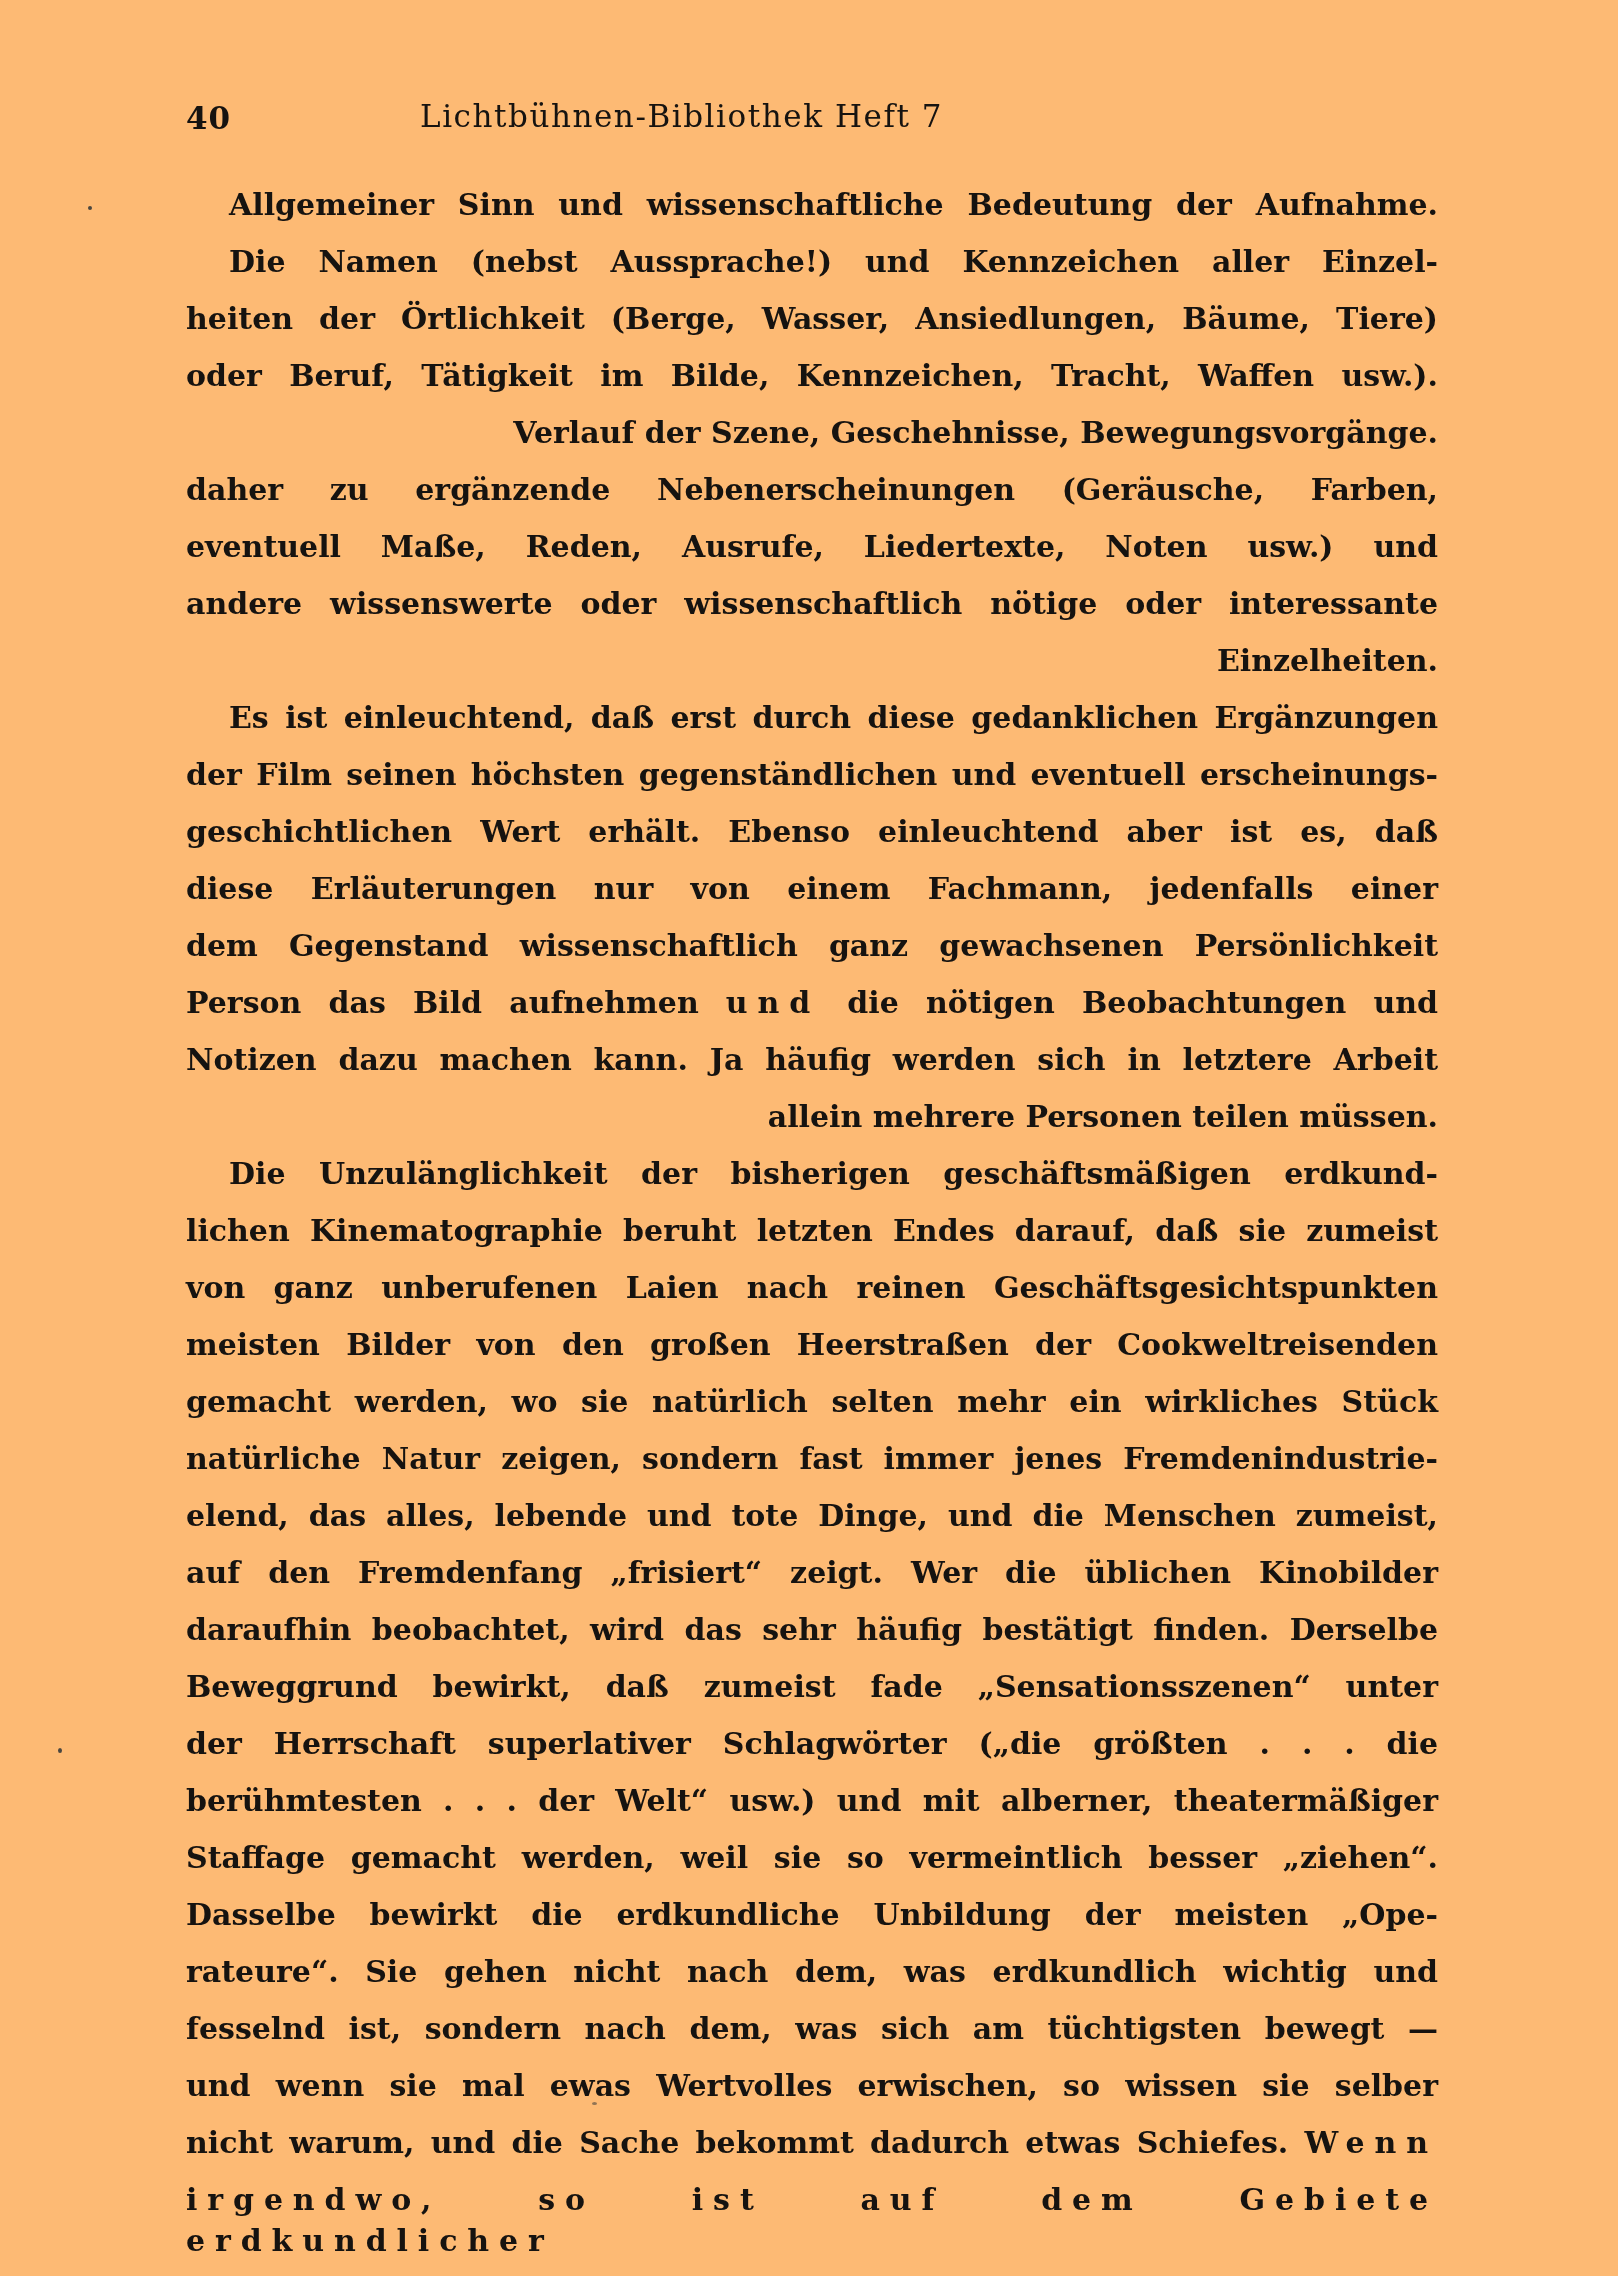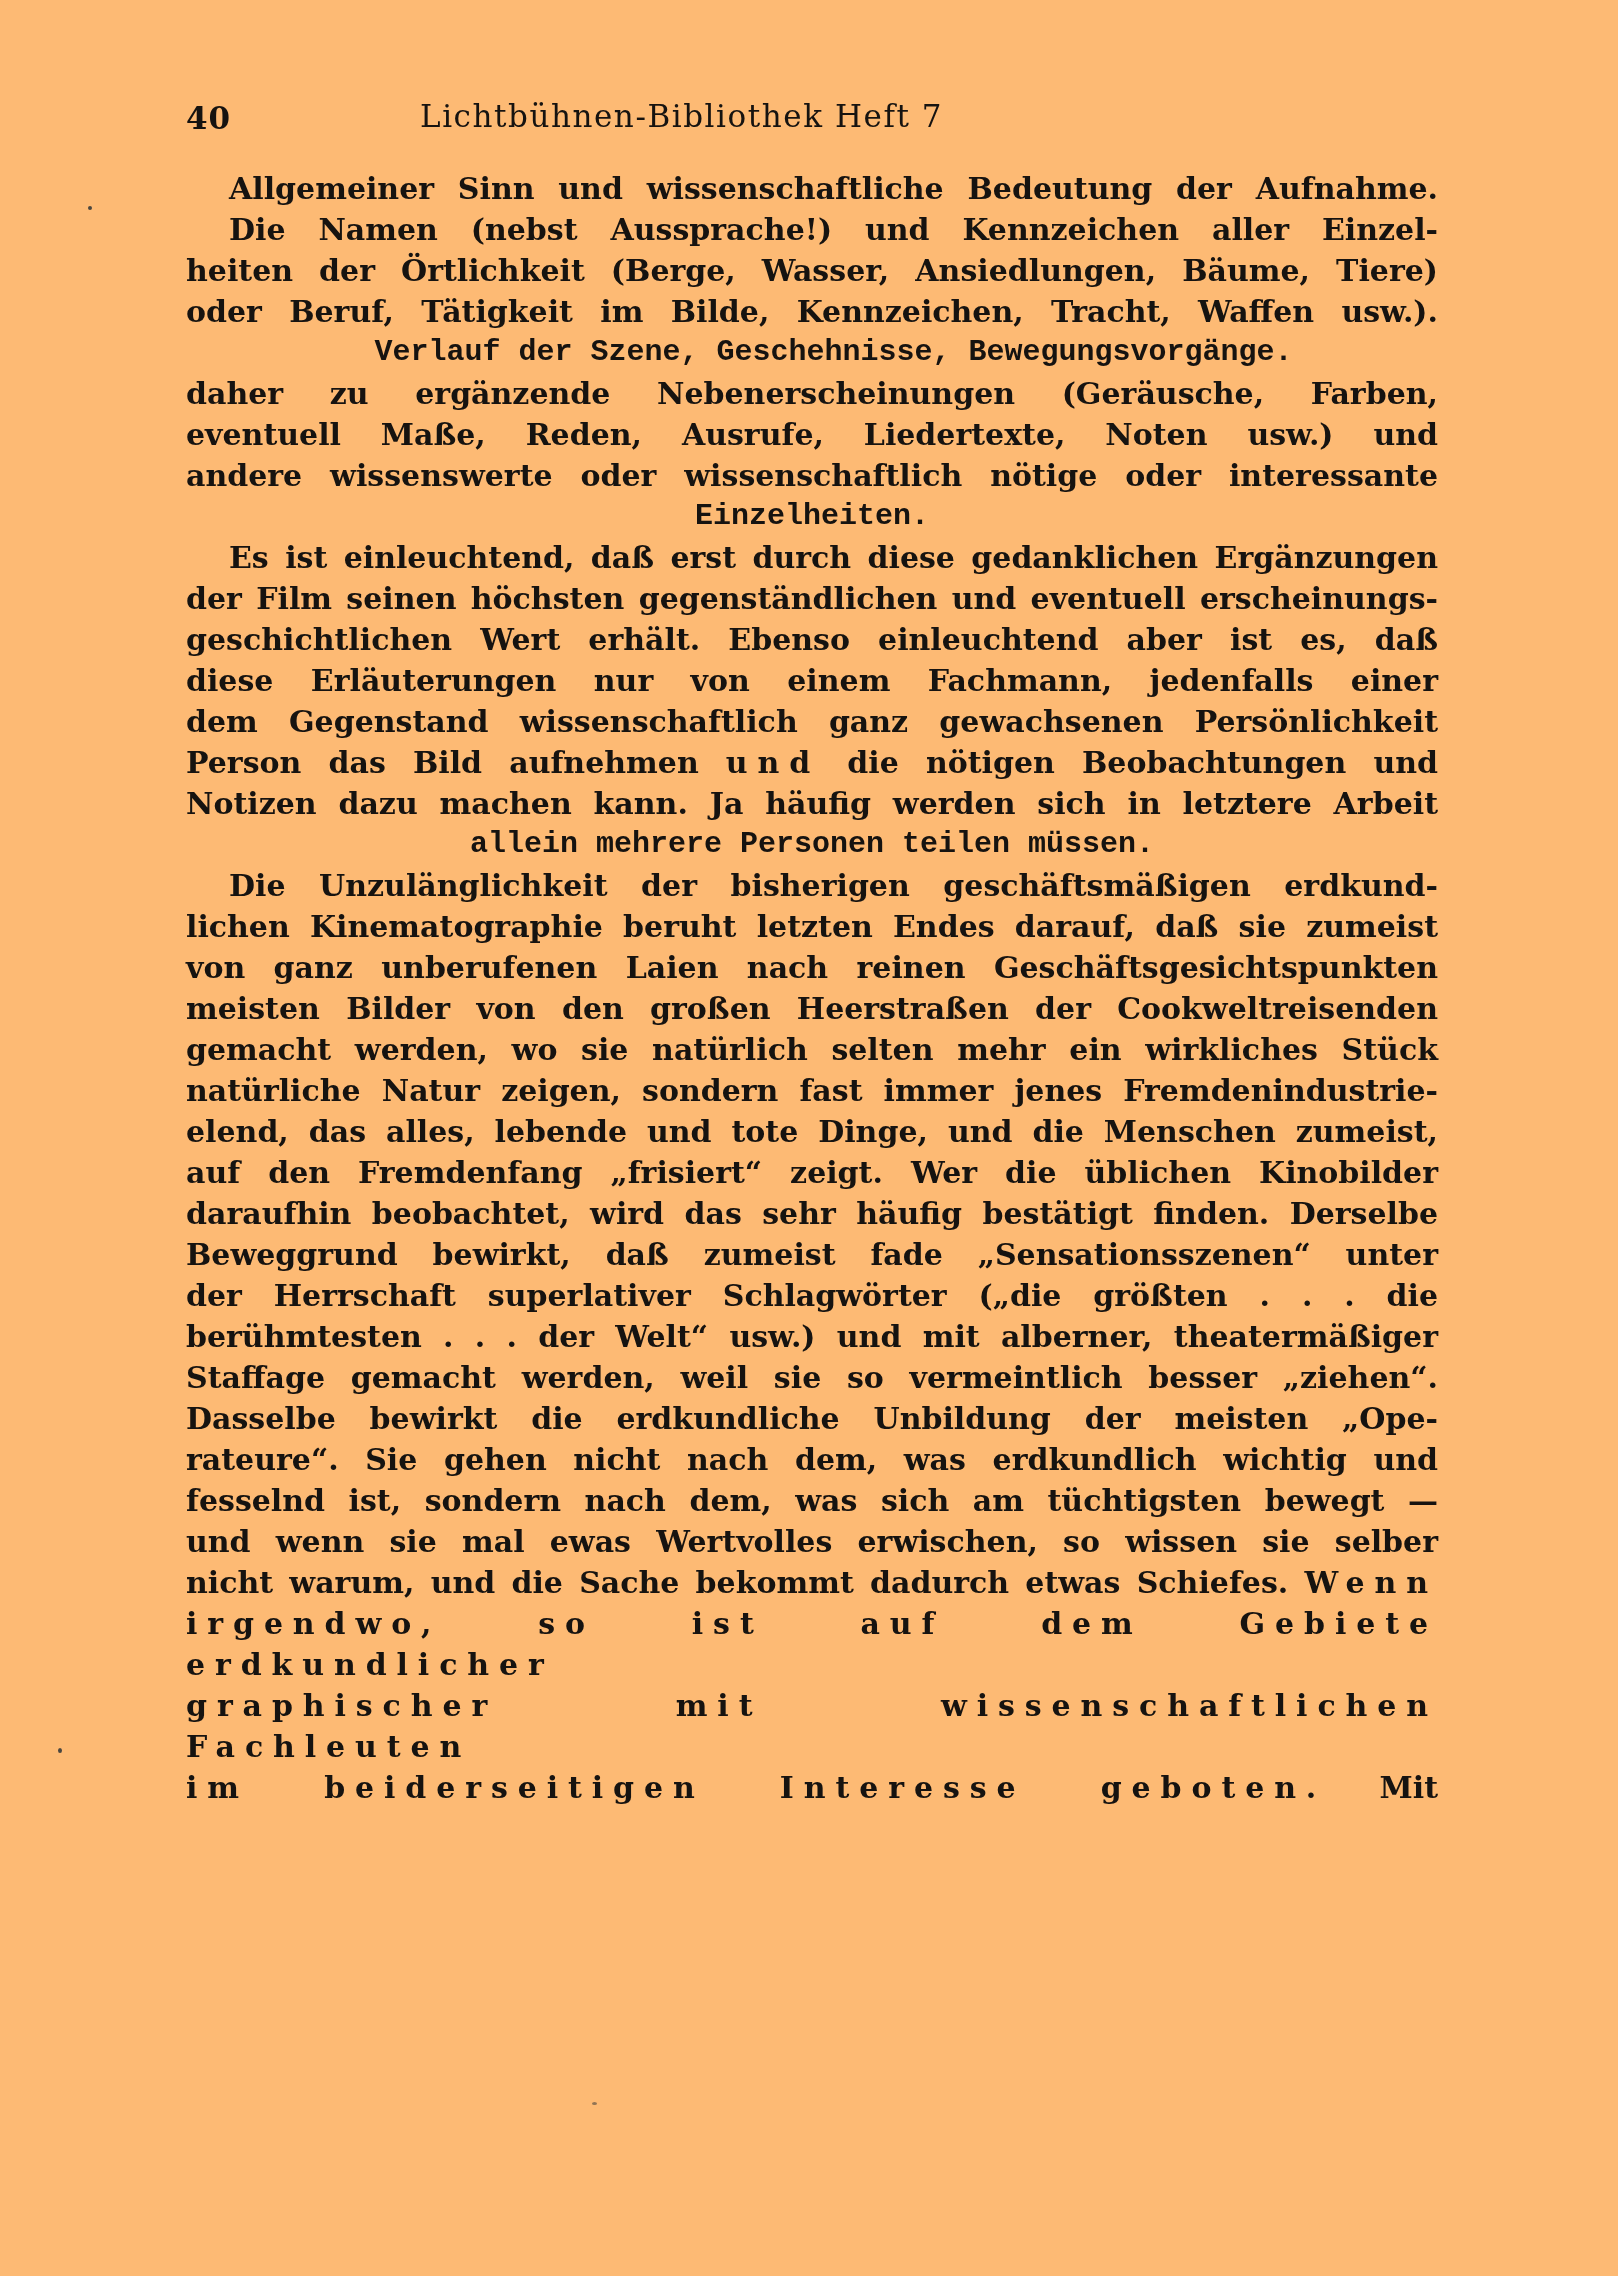--- a/index.html
+++ b/index.html
@@ -32,23 +32,24 @@
     position: absolute;
     left: 186px; top: 168px;
     width: 1252px;
     font-size: 30px; font-weight: bold;
     line-height: 41px;
   }
   .para { margin: 0; }
   .line {
     white-space: normal;
     overflow: visible;
+    margin-top: 16px;
   }
   .line.fill   { text-align: justify; text-align-last: justify; }
-  .line.nofill { text-align: center; font-family: Liberation Mono, monospace; }
+  .line.nofill { text-align: right; }
   .line.indent { text-indent: 43px; }
   .sp { letter-spacing: 0.33em; word-spacing: 0.4em; }
   .speck {
     position: absolute; background: #4a463f; border-radius: 50%;
   }
 </style>
 </head>
 <body>
 
 <div class="page">

